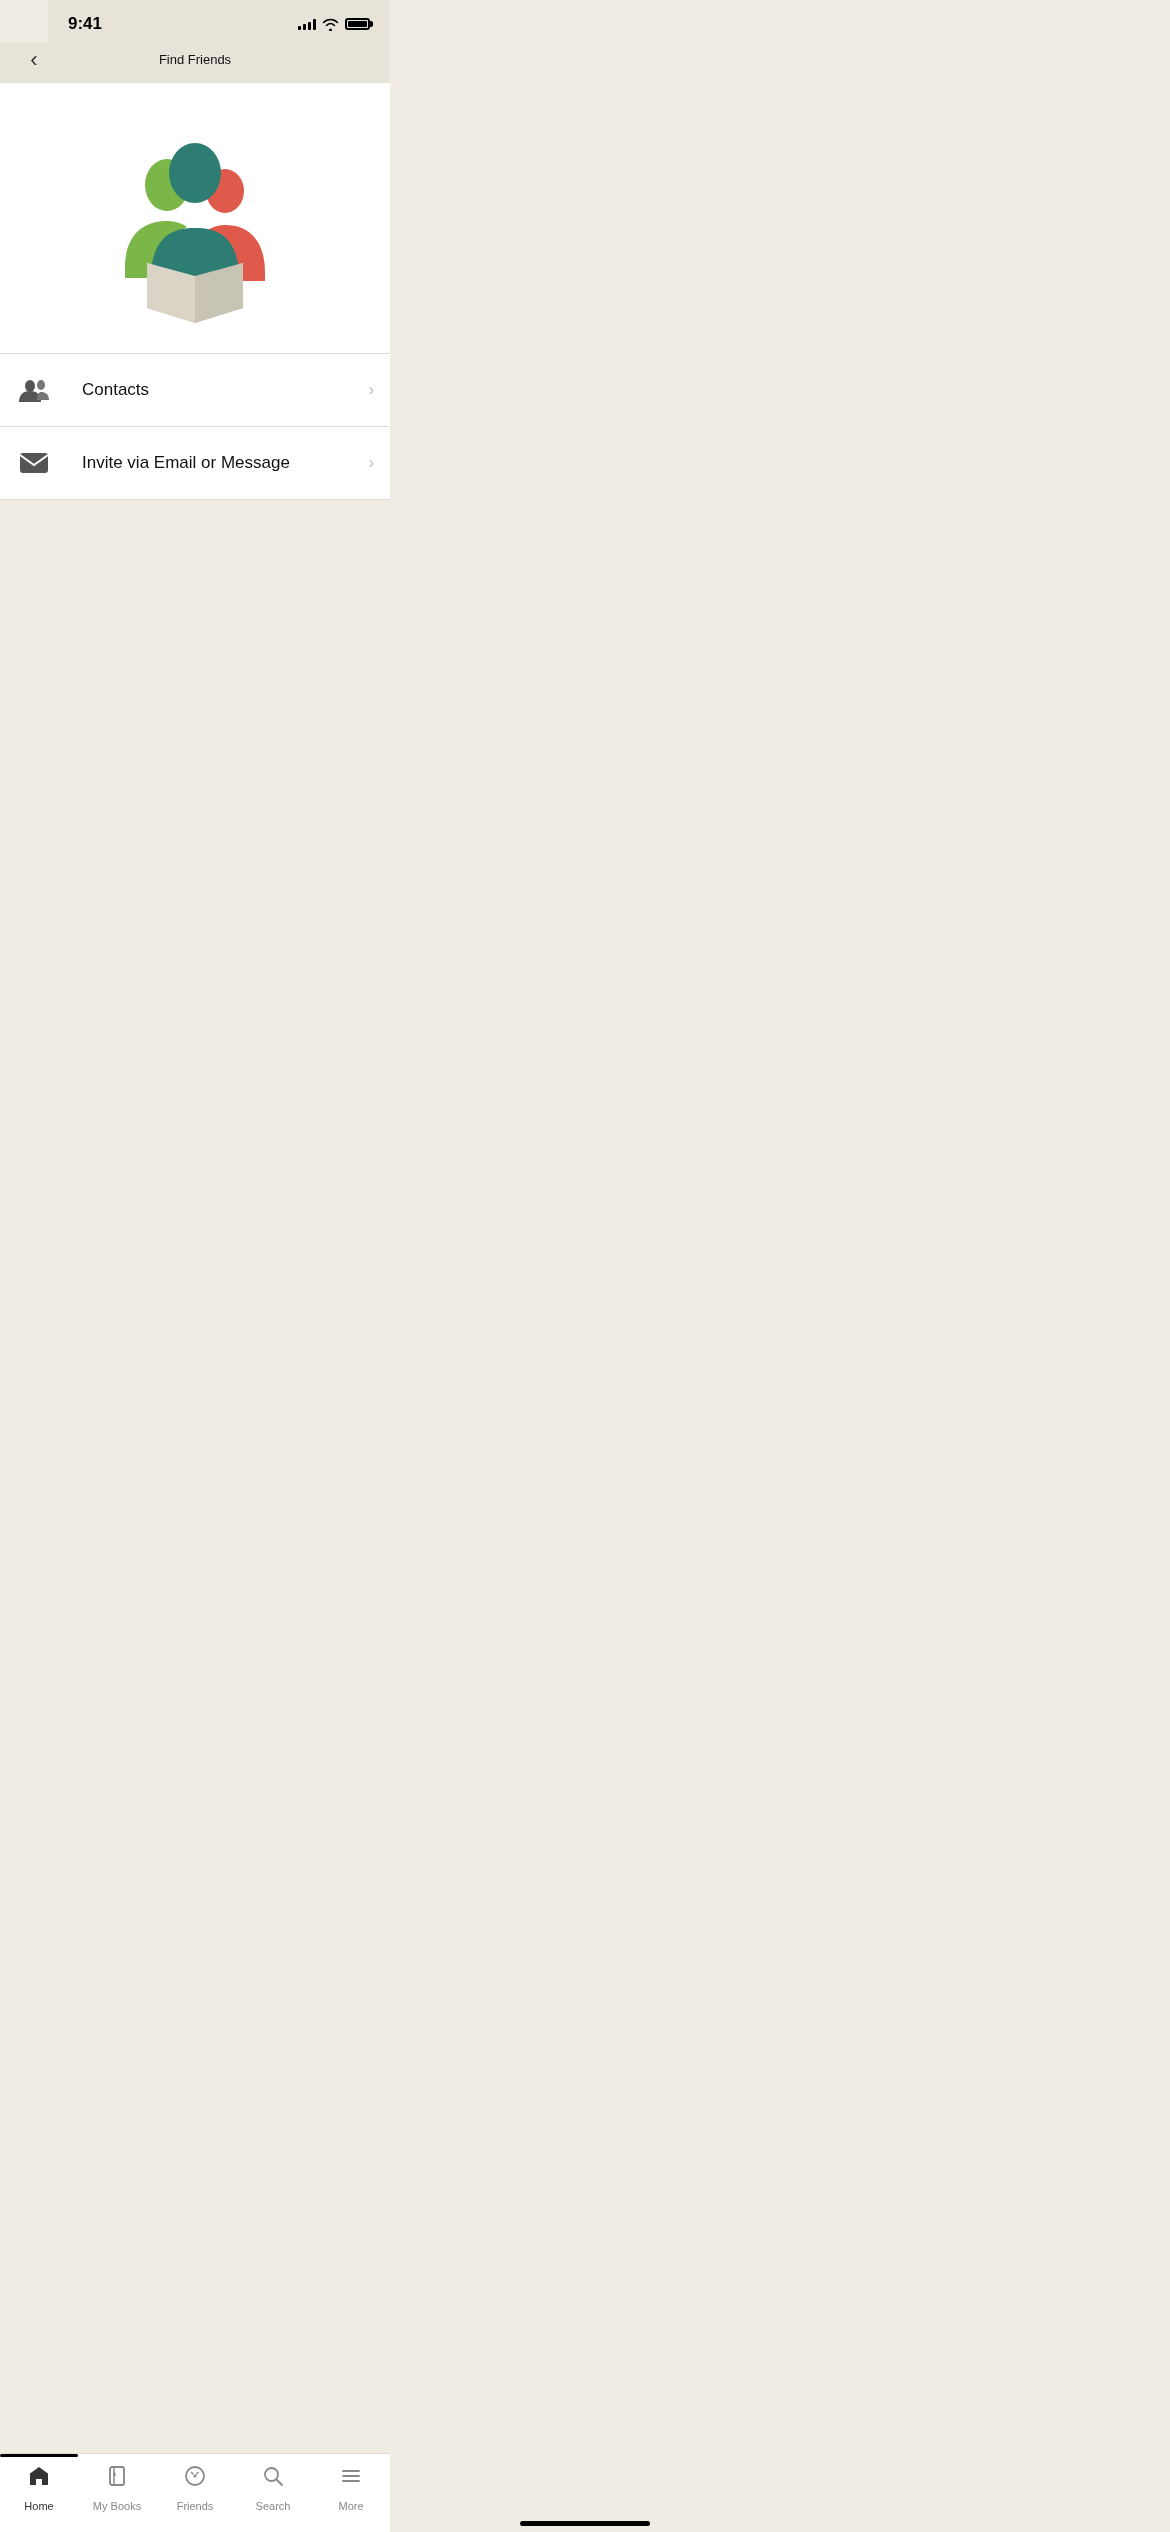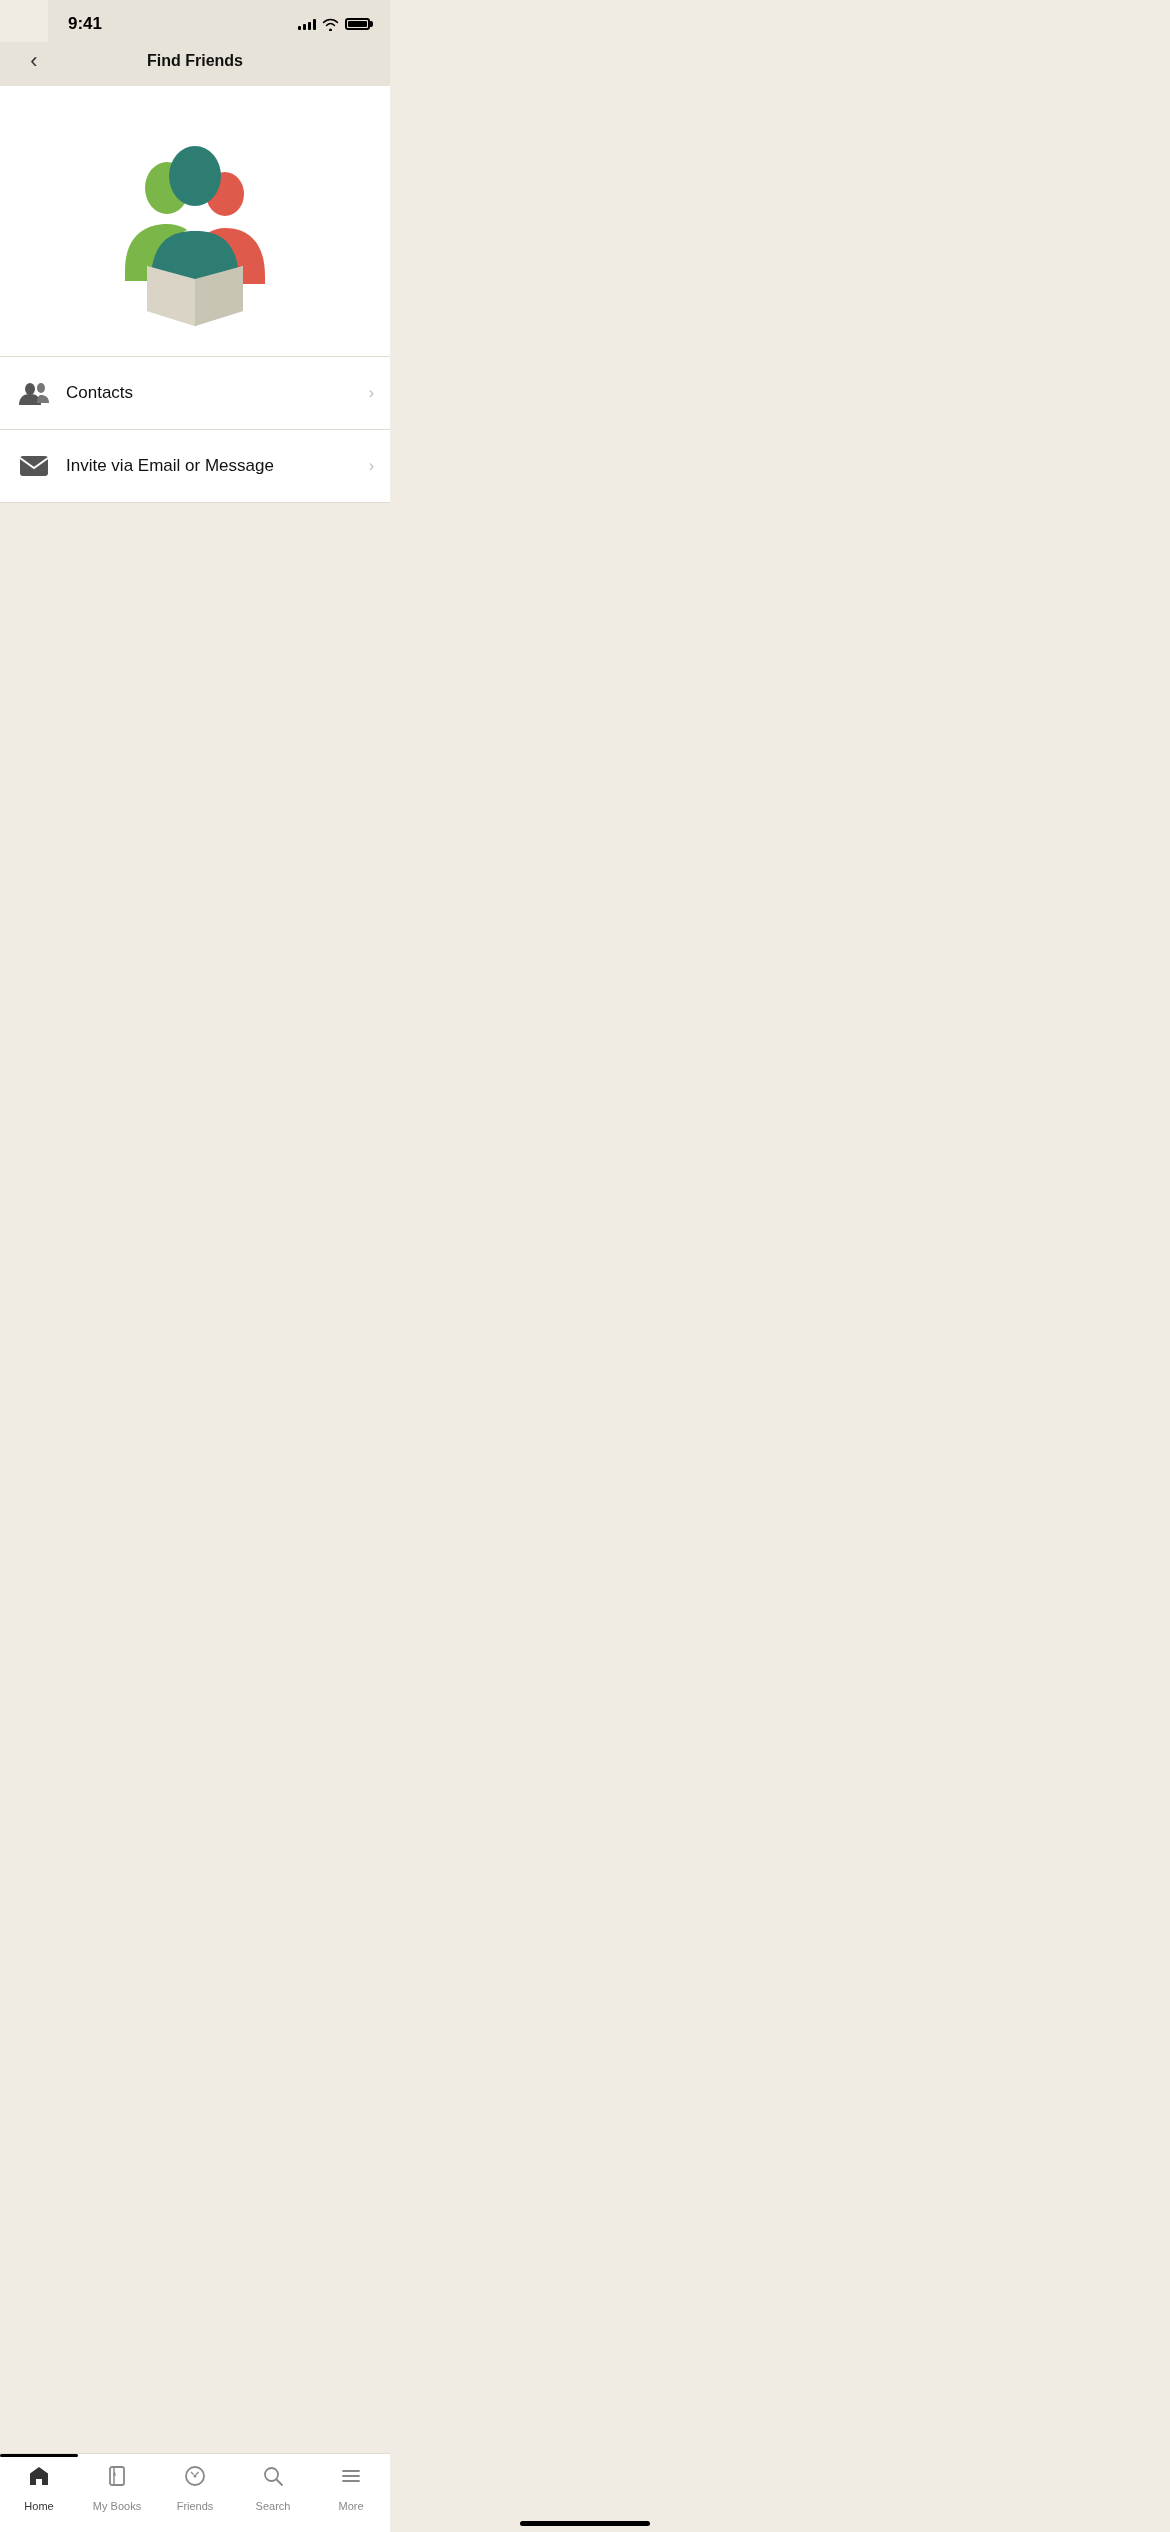--- a/index.html
+++ b/index.html
@@ -108,22 +108,22 @@
       background: none;
       border: none;
       display: flex;
       align-items: center;
       justify-content: center;
       width: 36px;
       height: 36px;
     }
 
     .header-title {
-      font-size: 16px;
-      font-weight: 700;
+      font-size: 13px;
+      font-weight: 400;
       color: #111;
       text-align: center;
     }
 
     
     .main-content {
       background: #fff;
     }
 
     
@@ -205,20 +205,21 @@
       font-size: 22px;
       color: #555;
       flex-shrink: 0;
       margin-right: 14px;
     }
 
     .list-item-label {
       flex: 1;
       font-size: 17px;
       color: #111;
+      margin-left: 16px;
     }
 
     .list-item-chevron {
       font-size: 16px;
       color: #bbb;
       font-weight: 300;
     }
 
     
     .empty-area {

